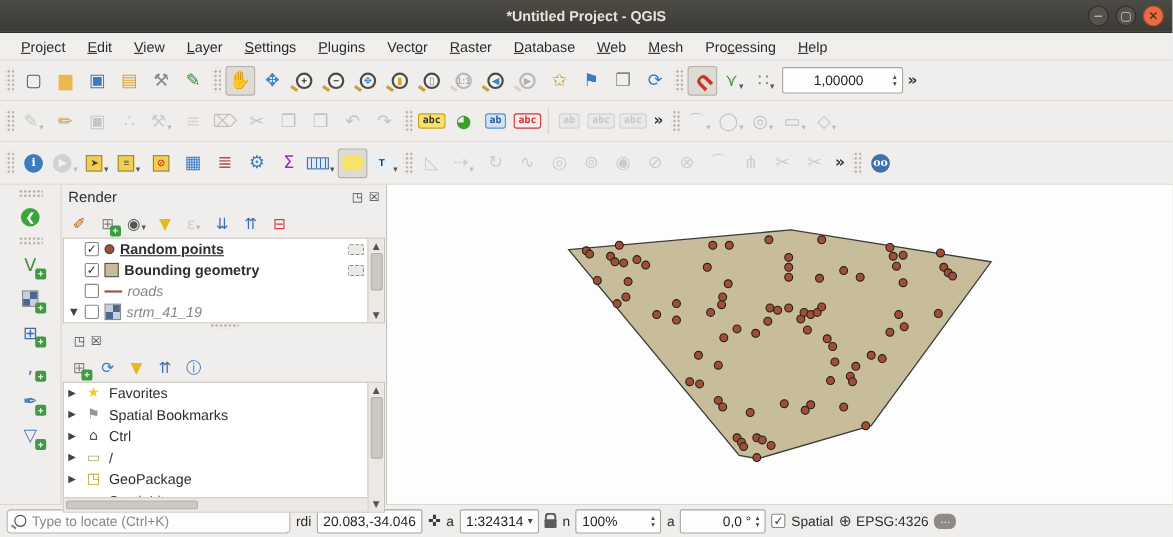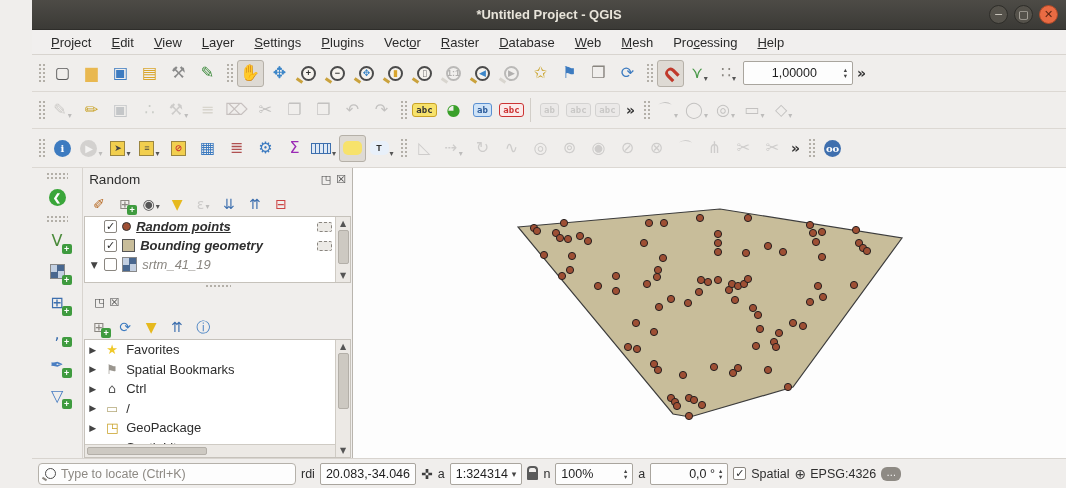--- a/index.html
+++ b/index.html
@@ -1,18 +1,18 @@
 <!DOCTYPE html>
 <html><head>
 <meta charset="utf-8">
 <style>
   * { margin:0; padding:0; box-sizing:border-box; }
   html,body { width:1066px; height:488px; overflow:hidden; }
   body { font-family:"Liberation Sans","DejaVu Sans",sans-serif; font-size:13px; background:#f0eeec; color:#2e2e2e; }
-  .window { position:relative; width:1066px; height:344px; background:#f0eeec;padding-left:32px; }
+  .window { position:relative; width:1066px; height:344px; background:#f0eeec; }
 
   
   .titlebar { height:30px; background:linear-gradient(#4d4b46,#3b3a36); display:flex; align-items:center; justify-content:center; position:relative; border-bottom:1px solid #2e2d2a; }
   .titlebar .title { color:#e8e4da; font-weight:bold; font-size:13px; }
   .winbtns { position:absolute; right:8px; top:5px; display:flex; gap:6px; }
   .wbtn { width:19px; height:19px; border-radius:50%; background:#55524b; border:1px solid #2e2d29; color:#cfcbc2; font-size:11px; line-height:17px; text-align:center; font-family:"DejaVu Sans",sans-serif; }
   .wbtn.close { background:#e96b43; border-color:#b14a28; color:#5a2412; }
 
   
   .menubar { height:25px; background:#f1efee; display:flex; align-items:center; padding-left:10px; gap:2px; border-bottom:1px solid #d8d4cf; }
@@ -65,21 +65,21 @@
   .browser-panel { flex:1; }
   .hsplit { height:9px; display:flex; align-items:center; justify-content:center; }
   .hsplit .dots { width:26px; height:5px; background-image:radial-gradient(#b3afa8 1px, transparent 1.2px); background-size:4px 4px; }
 
   .lrow { display:flex; align-items:center; height:19px; padding-left:4px; gap:5px; white-space:nowrap; }
   .lrow .exp { width:10px; font-size:9px; color:#444; text-align:center; font-family:"DejaVu Sans",sans-serif;}
   .cbox { width:13px; height:13px; border:1px solid #8a8680; background:#fff; font-size:11px; line-height:12px; text-align:center; color:#2c2c2c; border-radius:2px; flex:none; font-family:"DejaVu Sans",sans-serif; }
   .lsym-dot { width:9px; height:9px; border-radius:50%; border:1px solid #333; }
   .lsym-sw { width:13px; height:13px; border:1px solid #555; }
   .lsym-line { width:16px; height:2px; }
-  .lname { font-size:13px;font-style:italic; }
+  .lname { font-size:13px; }
   .lname.b { font-weight:bold; } .lname.u { text-decoration:underline; }
   .lname.it { font-style:italic; color:#8a8680; }
   .lind { margin-left:auto; margin-right:18px; }
 
   .vscroll { position:absolute; right:0; top:0; bottom:0; width:15px; background:#ece9e5; border-left:1px solid #cfcbc4; display:flex; flex-direction:column; align-items:center; }
   .vscroll .arr { font-size:8px; color:#555; height:13px; line-height:13px; font-family:"DejaVu Sans",sans-serif; }
   .vscroll .thumb { width:11px; background:#cdc9c2; border:1px solid #b3afa8; border-radius:2px; flex:none; }
   .hscroll { position:absolute; left:0; right:15px; bottom:0; height:13px; background:#ece9e5; border-top:1px solid #cfcbc4; }
   .hscroll .hthumb { position:absolute; left:2px; top:2px; width:120px; height:8px; background:#cdc9c2; border:1px solid #b3afa8; border-radius:2px; }
 
@@ -421,21 +421,21 @@
         <span class="tbtn">
           <span class="icon" style="color: rgb(74, 126, 194);">▽</span>
           <span class="plusbadge">+</span>
         </span>
       </div>
 
     <div class="panels">
 
       <div class="panel layers-panel">
         <div class="panel-hd">
-          <span class="ph-title">Random</span>
+          <span class="ph-title">Render</span>
           <span class="ph-btn">◳</span>
           <span class="ph-btn">☒</span>
         </div>
         <div class="panel-tools">
             <span class="tbtn">
               <span class="icon" style="color: rgb(181, 101, 29);">✐</span>
             </span>
             <span class="tbtn">
               <span class="icon" style="color: rgb(138, 134, 128);">⊞</span>
               <span class="plusbadge">+</span>
@@ -469,20 +469,26 @@
                 <span class="lsym-dot" style="background: rgb(158, 79, 52);"></span>
                 <span class="lname b u">Random points</span>
                 <span class="i-chip lind"></span>
               </div>
               <div class="lrow">
                 <span class="exp"></span>
                 <span class="cbox">✓</span>
                 <span class="lsym-sw" style="background: rgb(200, 189, 154);"></span>
                 <span class="lname b">Bounding geometry</span>
                 <span class="i-chip lind"></span>
+              </div>
+              <div class="lrow">
+                <span class="exp"></span>
+                <span class="cbox"></span>
+                <span class="lsym-line" style="background: rgb(176, 74, 74);"></span>
+                <span class="lname it">roads</span>
               </div>
               <div class="lrow">
                 <span class="exp">▼</span>
                 <span class="cbox"></span>
                 <span class="i-checker"></span>
                 <span class="lname it">srtm_41_19</span>
               </div>
             </div>
           <div class="vscroll">
             <span class="arr">▲</span>

